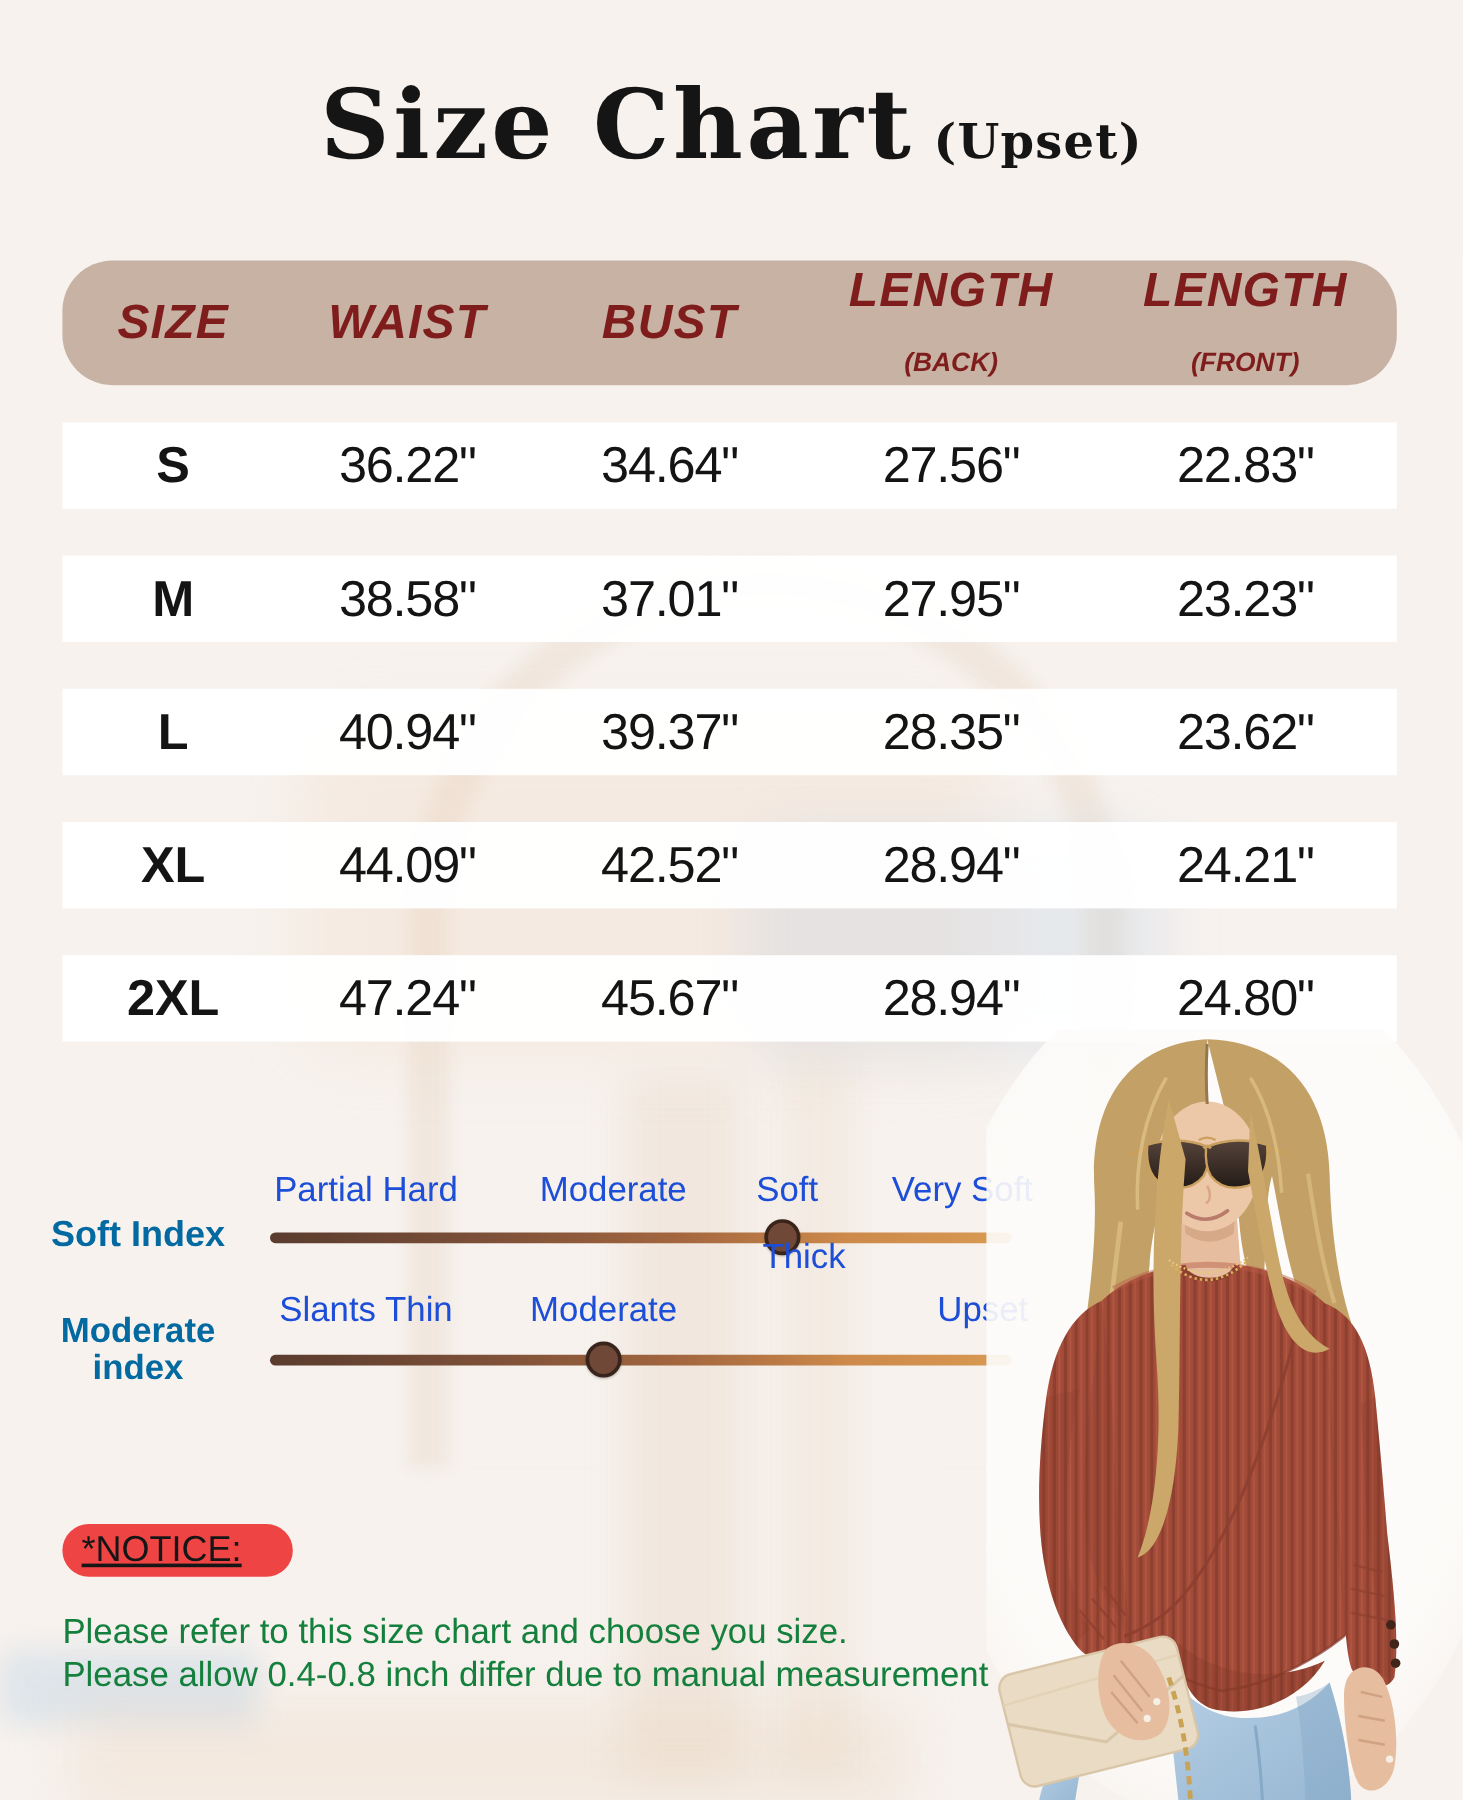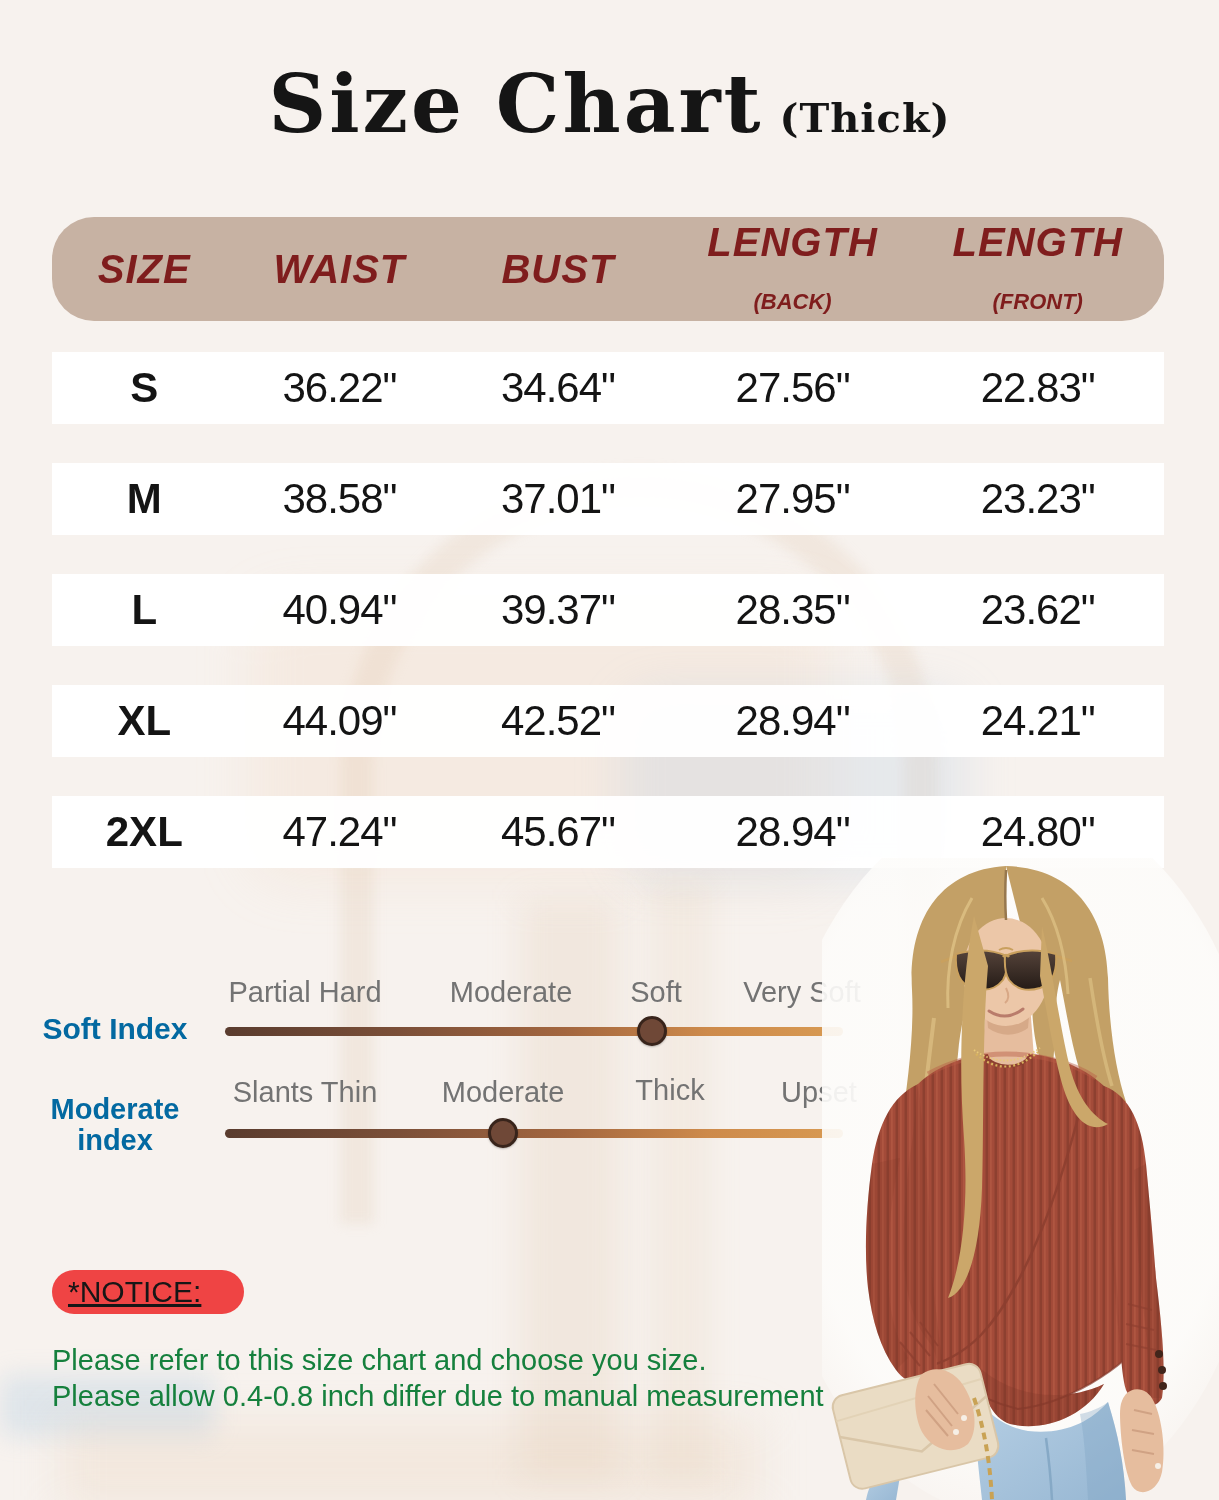--- a/index.html
+++ b/index.html
@@ -29,31 +29,31 @@
   .trow{position:absolute;left:0;width:100%;height:72px;background:rgba(255,255,255,.96);
         display:grid;grid-template-columns:16.6% 18.5% 20.8% 21.4% 22.7%;align-items:center;text-align:center;
         font-size:42px;color:#141414;}
   .trow .size-cell{font-weight:700;}
   .trow .num{font-weight:400;letter-spacing:-1px;}
   .r0{top:135px}.r1{top:246px}.r2{top:357px}.r3{top:468px}.r4{top:579px}
   
   .idx-label{position:absolute;font-weight:700;font-size:30px;color:#0369a1;}
   .soft-label{left:40px;top:1012px;width:150px;text-align:center;line-height:34px;}
   .thick-label{left:36px;top:1094px;width:158px;text-align:center;line-height:31px;font-size:29px;}
-  .opt{position:absolute;transform:translateX(-50%);font-size:29px;color:#737373;white-space:nowrap;}
+  .opt{position:absolute;transform:translateX(-50%);font-size:29px;color:#1d4ed8;white-space:nowrap;}
   .track{position:absolute;left:225px;width:618px;height:9px;border-radius:5px;
          background:linear-gradient(90deg,#5a3c2e 0%,#7b4f38 28%,#a3663f 55%,#cd8a4b 78%,#d89a52 100%);}
   .knob{position:absolute;width:30px;height:30px;border-radius:50%;background:#6f4837;
         border:3px solid #38241b;box-sizing:border-box;box-shadow:0 1px 2px rgba(0,0,0,.25);}
   .soft-track{top:1027px;}
   .soft-knob{left:637px;top:1016px;}
   .thick-track{top:1129px;}
   .thick-knob{left:488px;top:1118px;}
   .o-s0{left:305px;top:976px}.o-s1{left:511px;top:976px}.o-s2{left:656px;top:976px}.o-s3{left:802px;top:976px}
-  .o-t0{left:305px;top:1076px}.o-t1{left:503px;top:1076px}.o-t2{left:670px;top:1074px}.o-t3{left:819px;top:1076px}
+  .o-t0{left:305px;top:1076px}.o-t1{left:503px;top:1076px}.o-t2{left:670px;top:1032px}.o-t3{left:819px;top:1076px}
   
   .notice-badge{position:absolute;left:52px;top:1270px;width:192px;height:44px;border-radius:22px;
                 background:#ef4444;color:#161616;font-size:30px;line-height:44px;padding-left:16px;box-sizing:border-box;text-decoration:underline;}
   .notice-line{position:absolute;left:52px;font-size:29px;color:#15803d;}
   .nl1{top:1344px}.nl2{top:1380px}
   
   .photo{position:absolute;left:822px;top:858px;width:397px;height:642px;}
 </style>
 </head>
 <body>
@@ -62,21 +62,21 @@
 
   <div class="decor arch"></div>
   <div class="decor haze-peach"></div>
   <div class="decor haze-blue"></div>
   <div class="decor haze-street1"></div>
   <div class="decor haze-street2"></div>
   <div class="decor haze-blue2"></div>
   <div class="decor haze-warm-bottom"></div>
 
   <div class="title-wrap">
-    <span class="title-main">Size Chart</span><span class="title-unit">(Thick)</span>
+    <span class="title-main">Size Chart</span><span class="title-unit">(Upset)</span>
   </div>
 
   <div class="size-table">
     <div class="thead">
       <div class="th">
           <span>SIZE</span>
         </div>
       <div class="th">
           <span>WAIST</span>
         </div>

